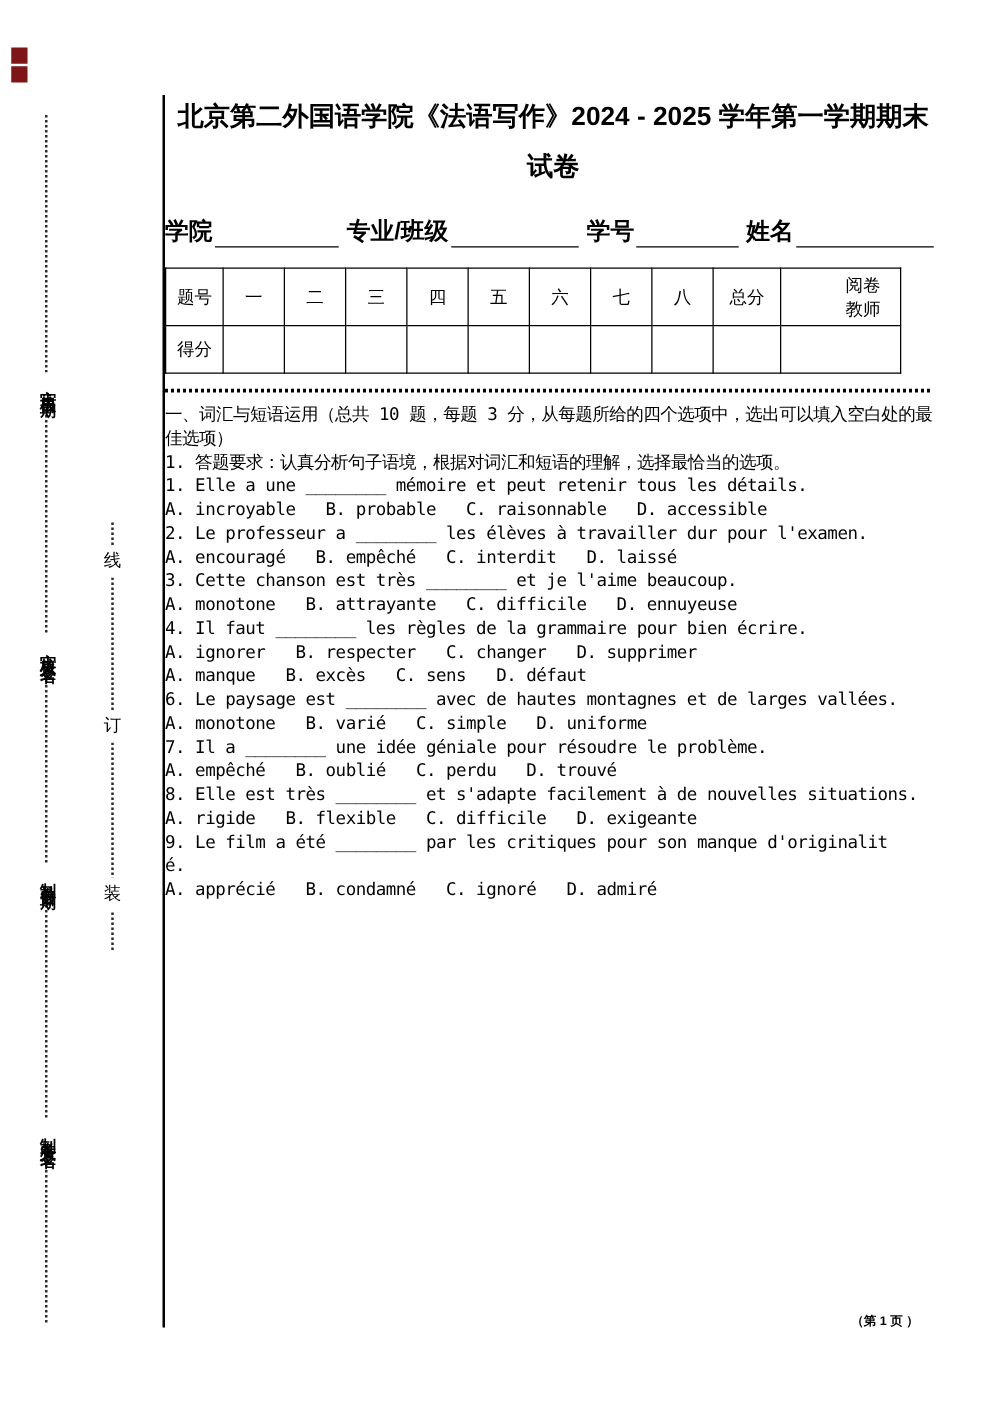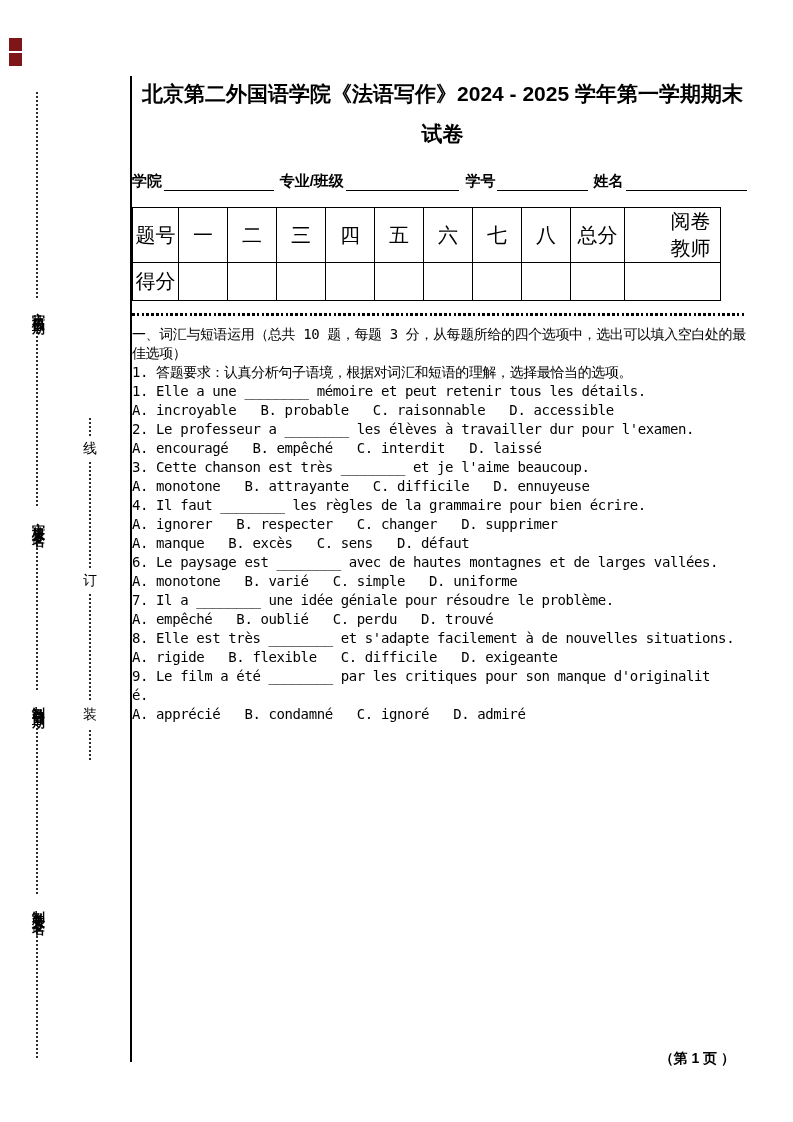--- a/index.html
+++ b/index.html
@@ -32,44 +32,44 @@
   }
 
   
   .content-border { position:absolute; left:130px; top:76px; height:986px; width:0; border-left:2px solid #000; }
   .content { position:absolute; left:116px; top:78px; width:645px; padding:0 8px 0 16px; }
 
   .title { text-align:center; font-size:21px; font-weight:bold; line-height:32px; }
   .title.t2 { margin-top:8px; }
 
   .fields { margin-top:22px; display:flex; align-items:flex-end; white-space:nowrap;
-            font-size:15px; font-weight:bold; }
+            font-size:19px; font-weight:bold; }
   .flabel { margin-right:2px; }
   .flabel + .fline { margin-right:6px; }
   .fline { display:inline-block; height:19px; border-bottom:1.5px solid #000; }
   .w1 { width:112px; } .w2 { width:116px; } .w3 { width:92px; } .w4 { width:124px; }
 
-  table.score { border-collapse:collapse; table-layout:fixed; width:588px; margin-top:16px; font-size:20px; }
+  table.score { border-collapse:collapse; table-layout:fixed; width:588px; margin-top:16px; font-size:14px; }
   table.score td { border:1.6px solid #000; text-align:center; vertical-align:middle; padding:0; }
   table.score tr.r1 td { height:46px; }
   table.score tr.r2 td { height:38px; }
   .wrap2 { display:inline-block; width:2.1em; line-height:1.35; word-break:break-all;margin-left:36px; }
 
   .dotline { margin-top:12px; width:614px; height:4px;
     background-image:repeating-linear-gradient(to right, #000 0 2.6px, transparent 2.6px 4.8px);
     background-size:auto 3.4px; background-repeat:repeat-x; background-position:left center; }
 
   .bodytext { margin-top:8px; }
   .bodytext p {
     font-family:"DejaVu Sans Mono", monospace;
     font-size:14px; letter-spacing:-0.4px; line-height:19px;
     white-space:pre-wrap;
   }
 
-  .footer { position:absolute; right:58px; top:1050px; font-size:14px; font-weight:bold; }
+  .footer { position:absolute; right:58px; top:1050px; font-size:10px; font-weight:bold; }
 </style>
 </head>
 <body>
 
 <div class="page">
 
   <div class="stamp s1"></div>
   <div class="stamp s2"></div>
 
   <div class="vdots" id="dots1"></div>

